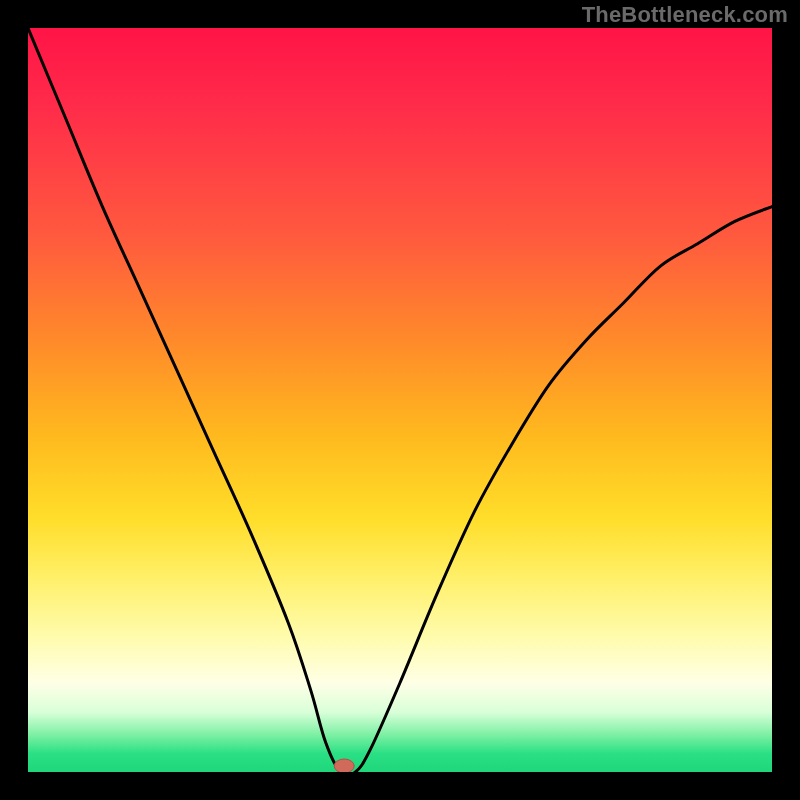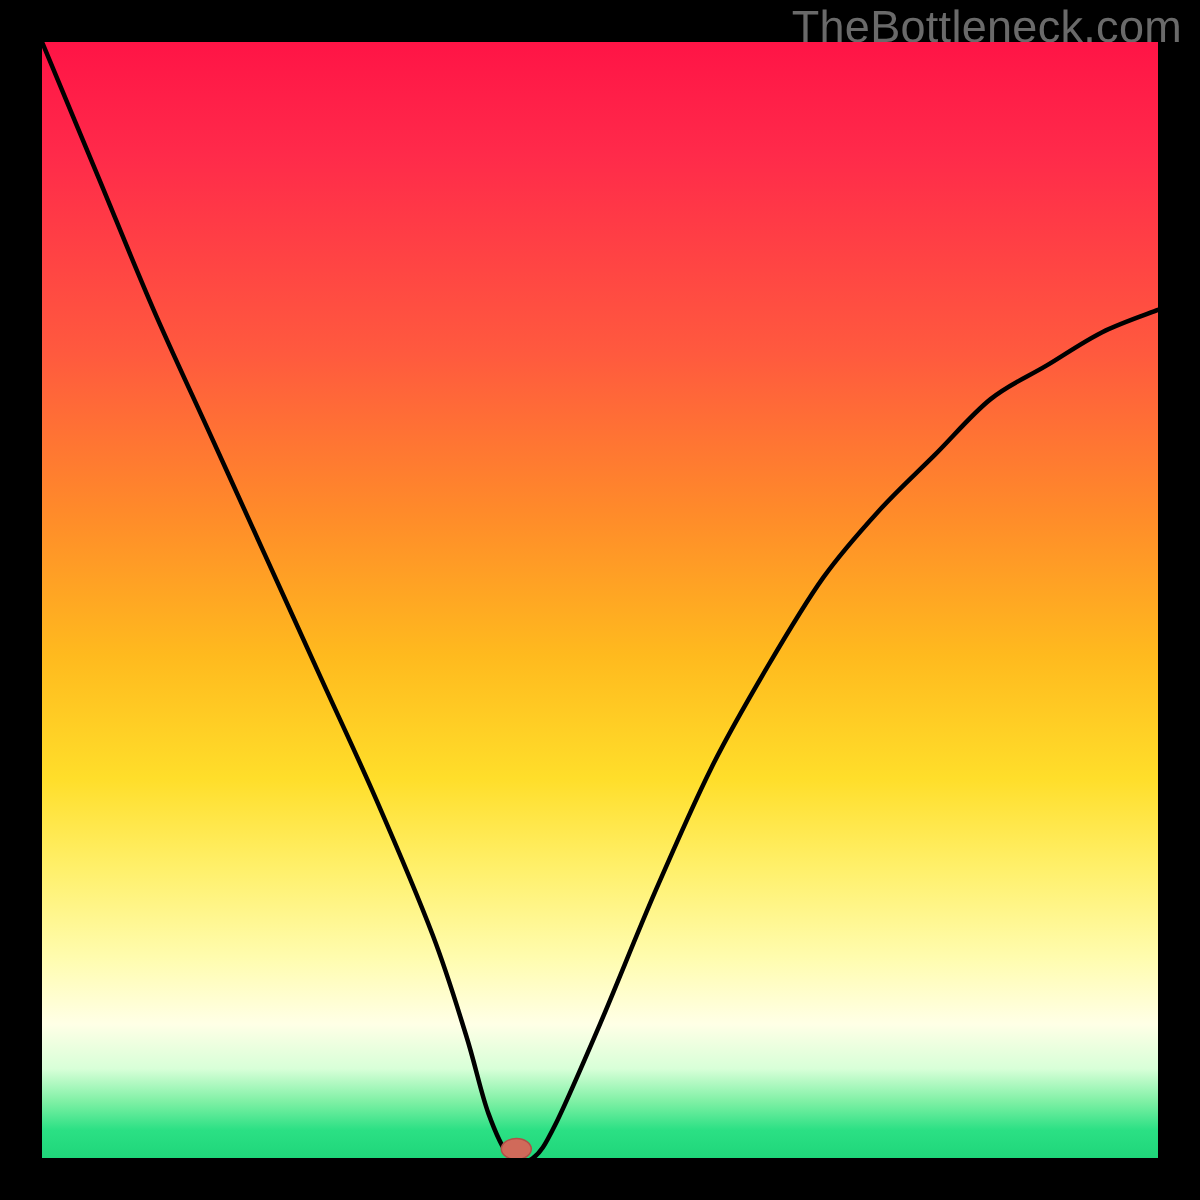--- a/index.html
+++ b/index.html
@@ -15,22 +15,22 @@
     position: relative;
     width: 800px;
     height: 800px;
     background: #000;
   }
   .watermark {
     position: absolute;
     top: 2px;
     right: 12px;
     color: #6a6a6a;
-    font-size: 30px;
-    font-weight: 400;
+    font-size: 22px;
+    font-weight: 700;
     letter-spacing: 0.2px;
     user-select: none;
   }
   .plot-area {
     position: absolute;
     left: 28px;
     top: 28px;
     width: 744px;
     height: 744px;
     

